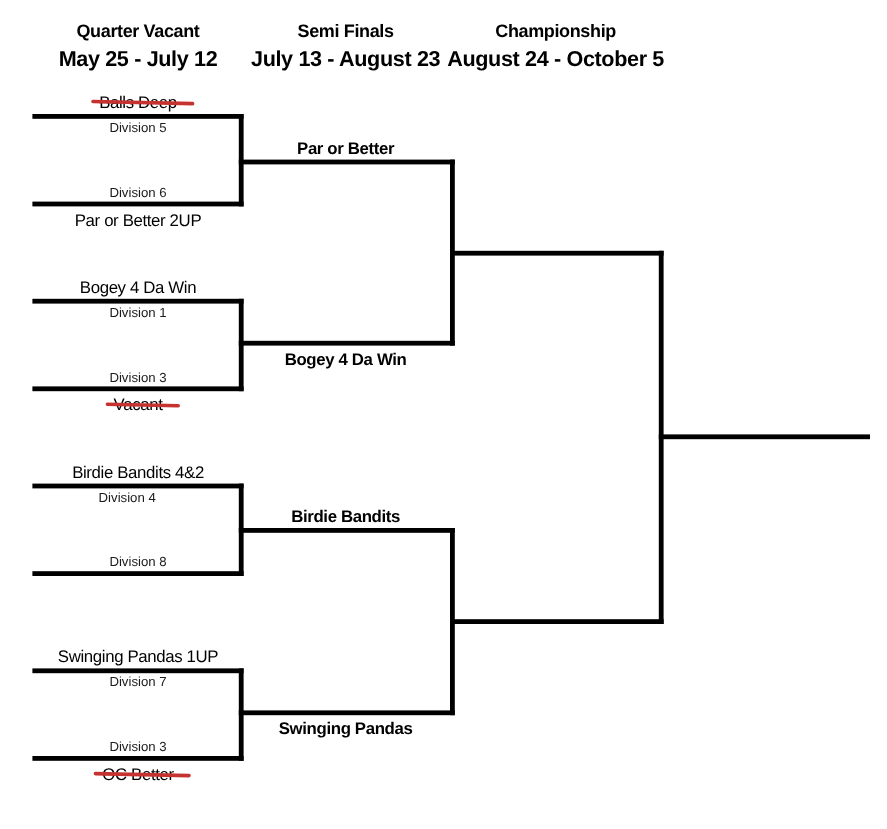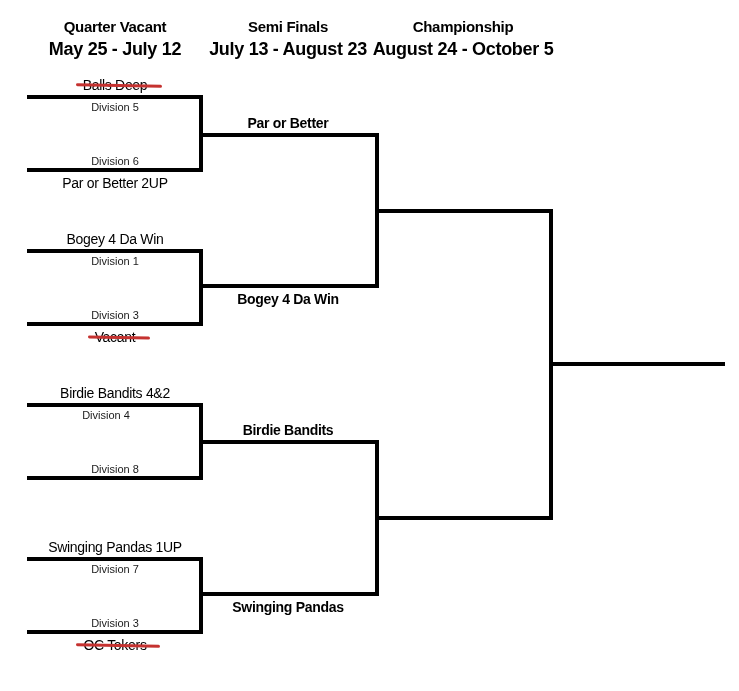--- a/index.html
+++ b/index.html
@@ -74,21 +74,21 @@
 
   <div class="lbl team" style="left:15px;top:538px">
     <span class="txt">Swinging Pandas 1UP</span>
   </div>
   <div class="hline" style="left:27px;top:557px;width:176px;height:4px"></div>
   <div class="lbl division" style="left:15px;top:562px">Division 7</div>
   <div class="lbl division" style="left:15px;top:616px">Division 3</div>
   <div class="hline" style="left:27px;top:630px;width:176px;height:4px"></div>
   <div class="vline" style="left:199px;top:557px;width:4px;height:77px"></div>
   <div class="lbl team struck" style="left:15px;top:636px">
-    <span class="txt">OC Tokers</span>
+    <span class="txt">OC Better</span>
   </div>
 
   <div class="lbl winner" style="left:188px;top:114px">Par or Better</div>
   <div class="hline" style="left:199px;top:133px;width:180px;height:4px"></div>
   <div class="hline" style="left:199px;top:284px;width:180px;height:4px"></div>
   <div class="vline" style="left:375px;top:133px;width:4px;height:155px"></div>
   <div class="lbl winner" style="left:188px;top:290px">Bogey 4 Da Win</div>
 
   <div class="lbl winner" style="left:188px;top:421px">Birdie Bandits</div>
   <div class="hline" style="left:199px;top:440px;width:180px;height:4px"></div>

